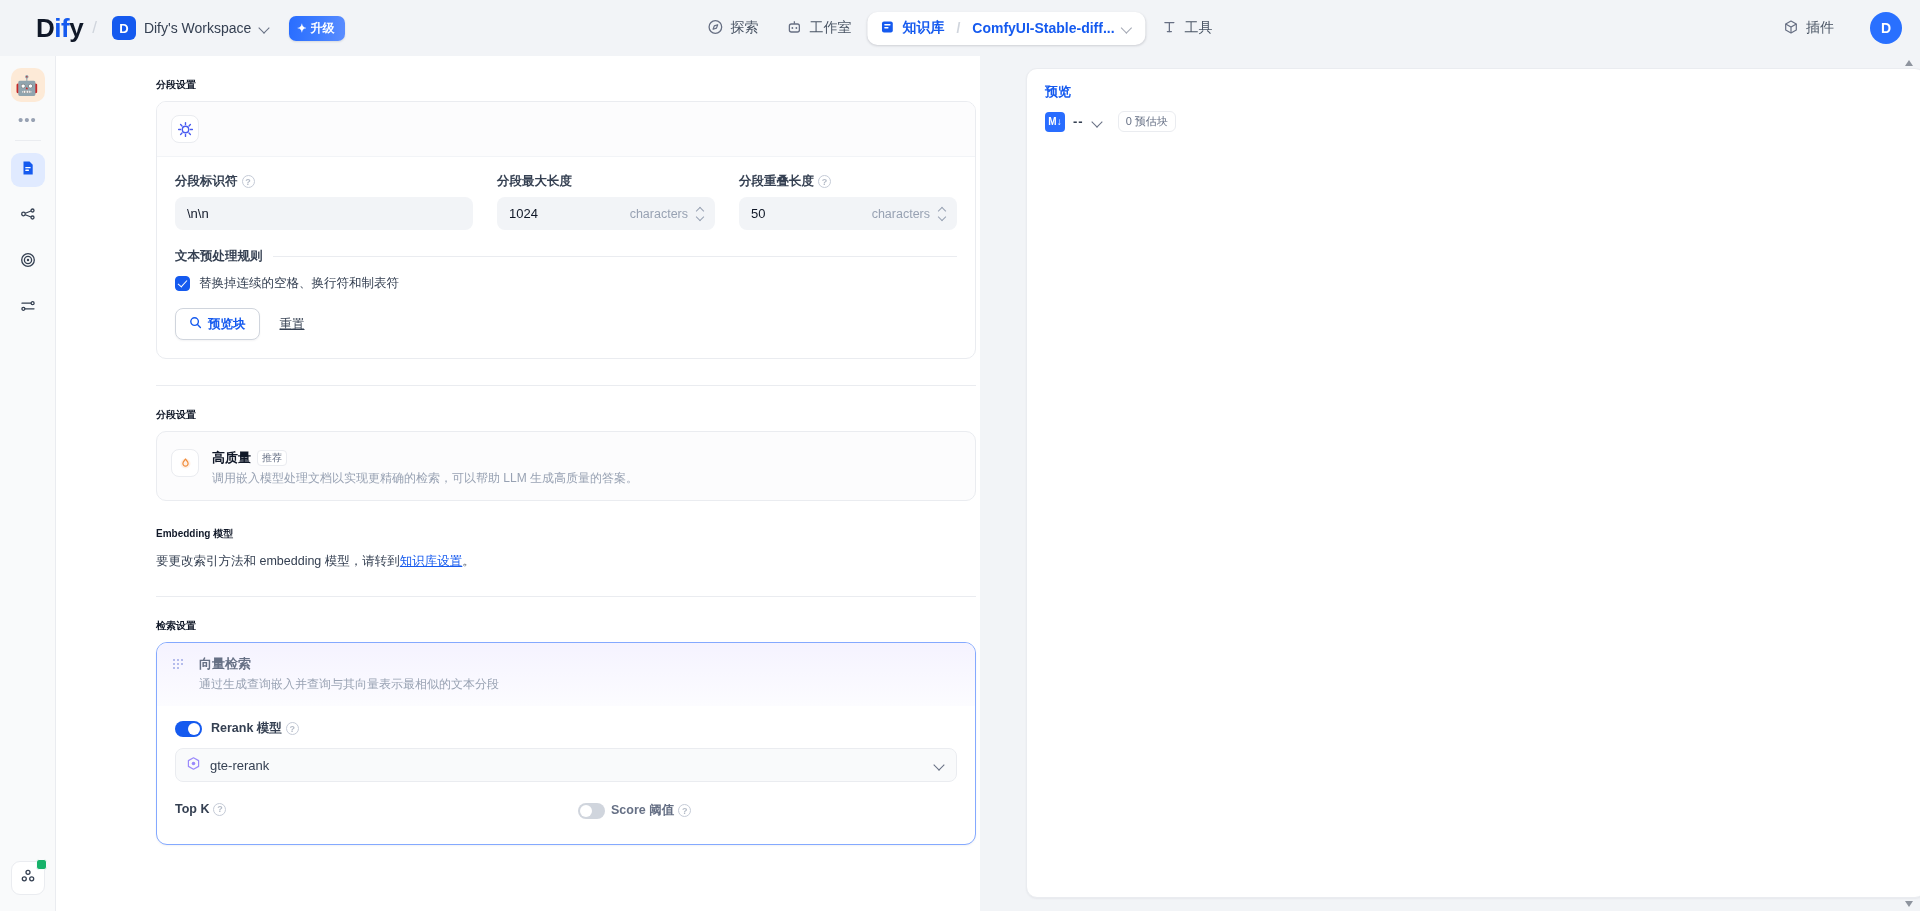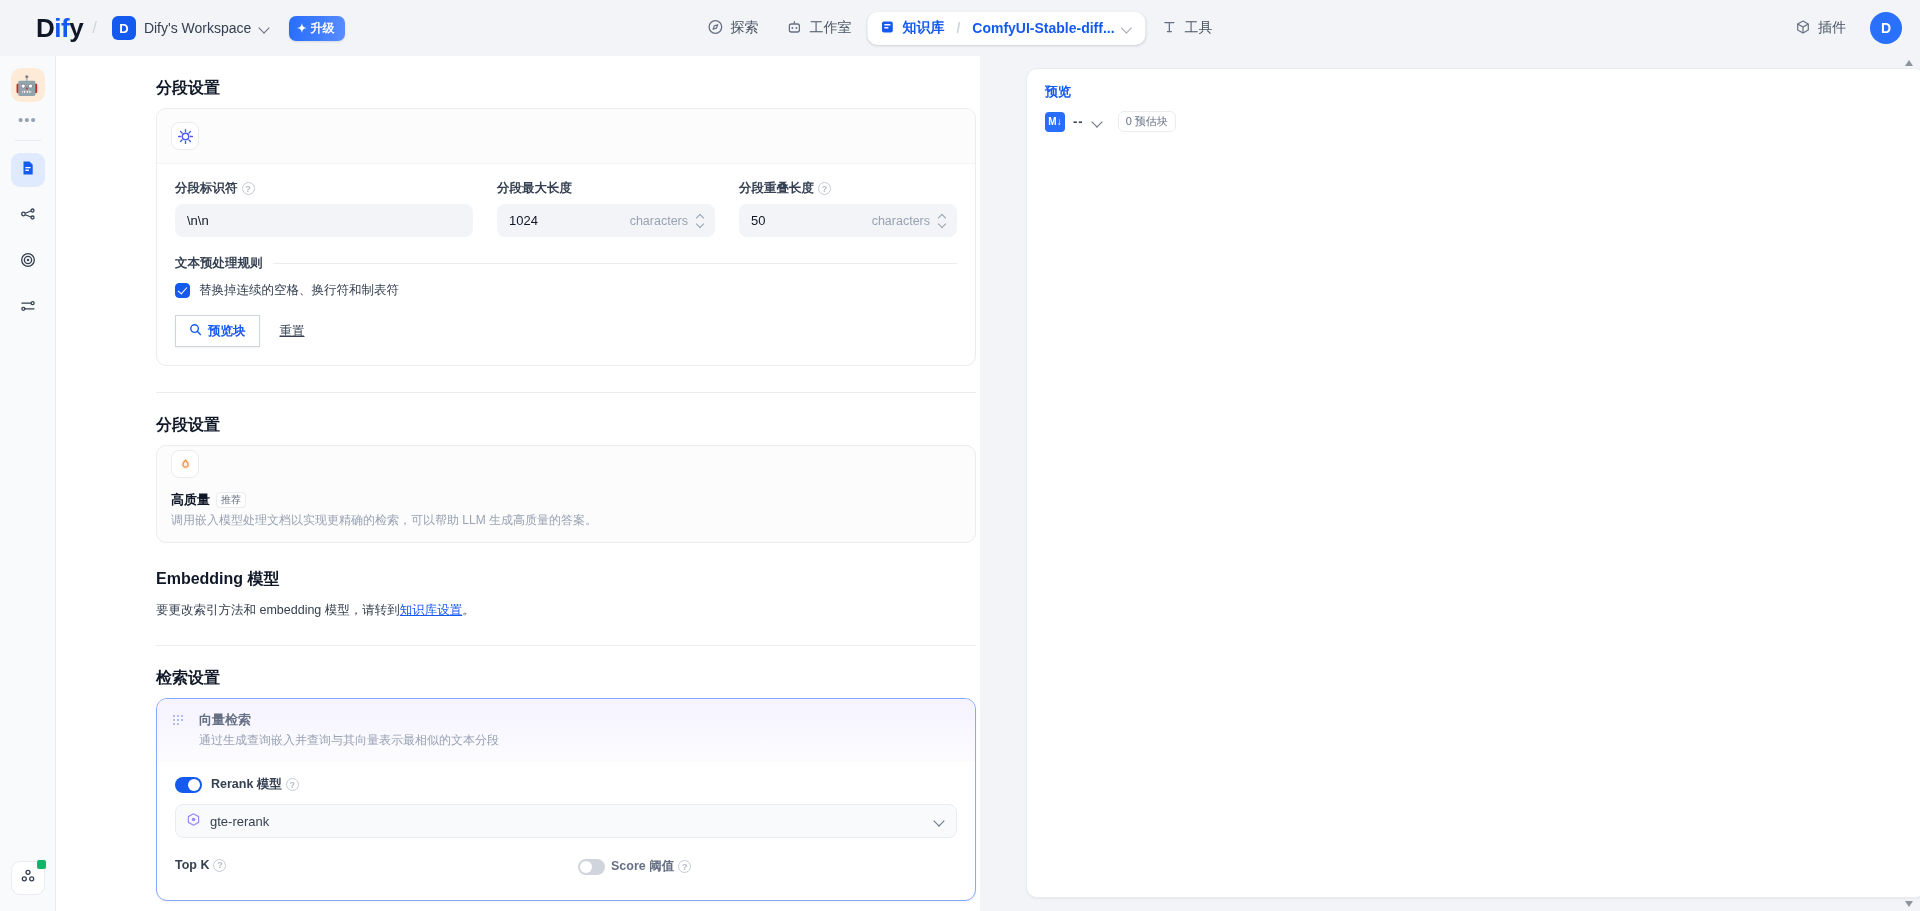--- a/index.html
+++ b/index.html
@@ -56,21 +56,21 @@
     padding: 7px 12px; border-radius: 10px; cursor: pointer;
     font-size: 14px; color: #495464; font-weight: 500;
   }
   .navitem.active {
     background: #fff; color: #155aef; font-weight: 600;
     box-shadow: 0 1px 2px rgba(16,24,40,.06), 0 1px 3px rgba(16,24,40,.1);
   }
   .navitem.active .kb-crumb { color: #155aef; font-weight: 700; }
   .crumb-slash { color: #d0d5dd; margin: 0 5px; }
 
-  .navright { margin-left: auto; display: flex; align-items: center; gap: 14px; }
+  .navright { margin-left: auto; display: flex; align-items: center; gap: 26px; }
   .plug { display: flex; align-items: center; gap: 7px; font-size: 14px; color: #495464; cursor: pointer; padding: 6px 10px; border-radius: 9px; font-weight: 500; }
   .avatar {
     width: 32px; height: 32px; border-radius: 50%;
     background: #2970ff; color: #fff; font-size: 14px; font-weight: 600;
     display: flex; align-items: center; justify-content: center; cursor: pointer;
   }
 
   
   .rail {
     position: absolute; left: 0; top: 56px; width: 56px; height: 855px;
@@ -99,21 +99,21 @@
     border-radius: 3px; background: #17b26a; border: 1.5px solid #f9fafb;
   }
 
   
   .main {
     position: absolute; left: 56px; top: 56px;
     width: 924px; height: 855px; background: #fff;
     overflow: hidden;
   }
   .scrollwrap { padding: 22px 0 0 100px; }
-  .sec-title { font-size: 16px; font-weight: 700; color: #101828; margin-bottom: 9px; }
+  .sec-title { font-size: 10px; font-weight: 700; color: #101828; margin-bottom: 9px; }
 
   .card {
     width: 820px; border: 1px solid #eaecf0; border-radius: 10px; background: #fff;
     overflow: hidden;
   }
   .card-head {
     display: flex; gap: 13px; padding: 13px 16px 13px 14px;
     background: #fcfcfd; border-bottom: 1px solid #f2f4f7;
   }
   .head-ico {
@@ -166,36 +166,36 @@
   .cb.on { background: #155aef; border-color: #155aef; }
   .cb.on::after {
     content: ""; position: absolute; left: 4.4px; top: 1.4px; width: 4px; height: 8px;
     border-right: 1.8px solid #fff; border-bottom: 1.8px solid #fff; transform: rotate(42deg);
   }
   .cbtxt { font-size: 12.5px; color: #354052; }
 
   .btnrow { display: flex; align-items: center; gap: 20px; margin-top: 16px; }
   .btn-prev {
     display: flex; align-items: center; gap: 6px;
-    height: 32px; padding: 0 13px; border-radius: 0;
+    height: 32px; padding: 0 13px; border-radius: 8px;
     background: #fff; border: 1px solid #d0d5dd; color: #155aef;
     font-size: 12.5px; font-weight: 600; cursor: pointer;
     box-shadow: 0 1px 2px rgba(16,24,40,.05);
   }
   .btn-reset {
     font-size: 12.5px; color: #354052; font-weight: 400;
     text-decoration: underline; cursor: pointer; background: none; border: none;
   }
 
   .sec { margin-top: 26px; }
   .hr { width: 820px; height: 1px; background: #eaecf0; margin: 26px 0 22px; }
 
   .idx-card {
     width: 820px; border: 1px solid #eaecf0; border-radius: 10px;
-    background: #fcfcfd; padding: 4px 16px 13px 14px; display: flex; gap: 13px; flex-direction: column;
+    background: #fcfcfd; padding: 17px 16px 13px 14px; display: flex; gap: 13px;
   }
   .idx-ico {
     width: 28px; height: 28px; border-radius: 8px; background: #fff;
     border: 1px solid #eaecf0; display: flex; align-items: center; justify-content: center; flex: 0 0 28px;
   }
 
   .emb-row {
     width: 820px; height: 34px; background: #f9fafb; border-radius: 8px;
     display: flex; align-items: center; gap: 9px; padding: 0 11px;
     font-size: 13px; color: #667085; margin-top: 2px;

